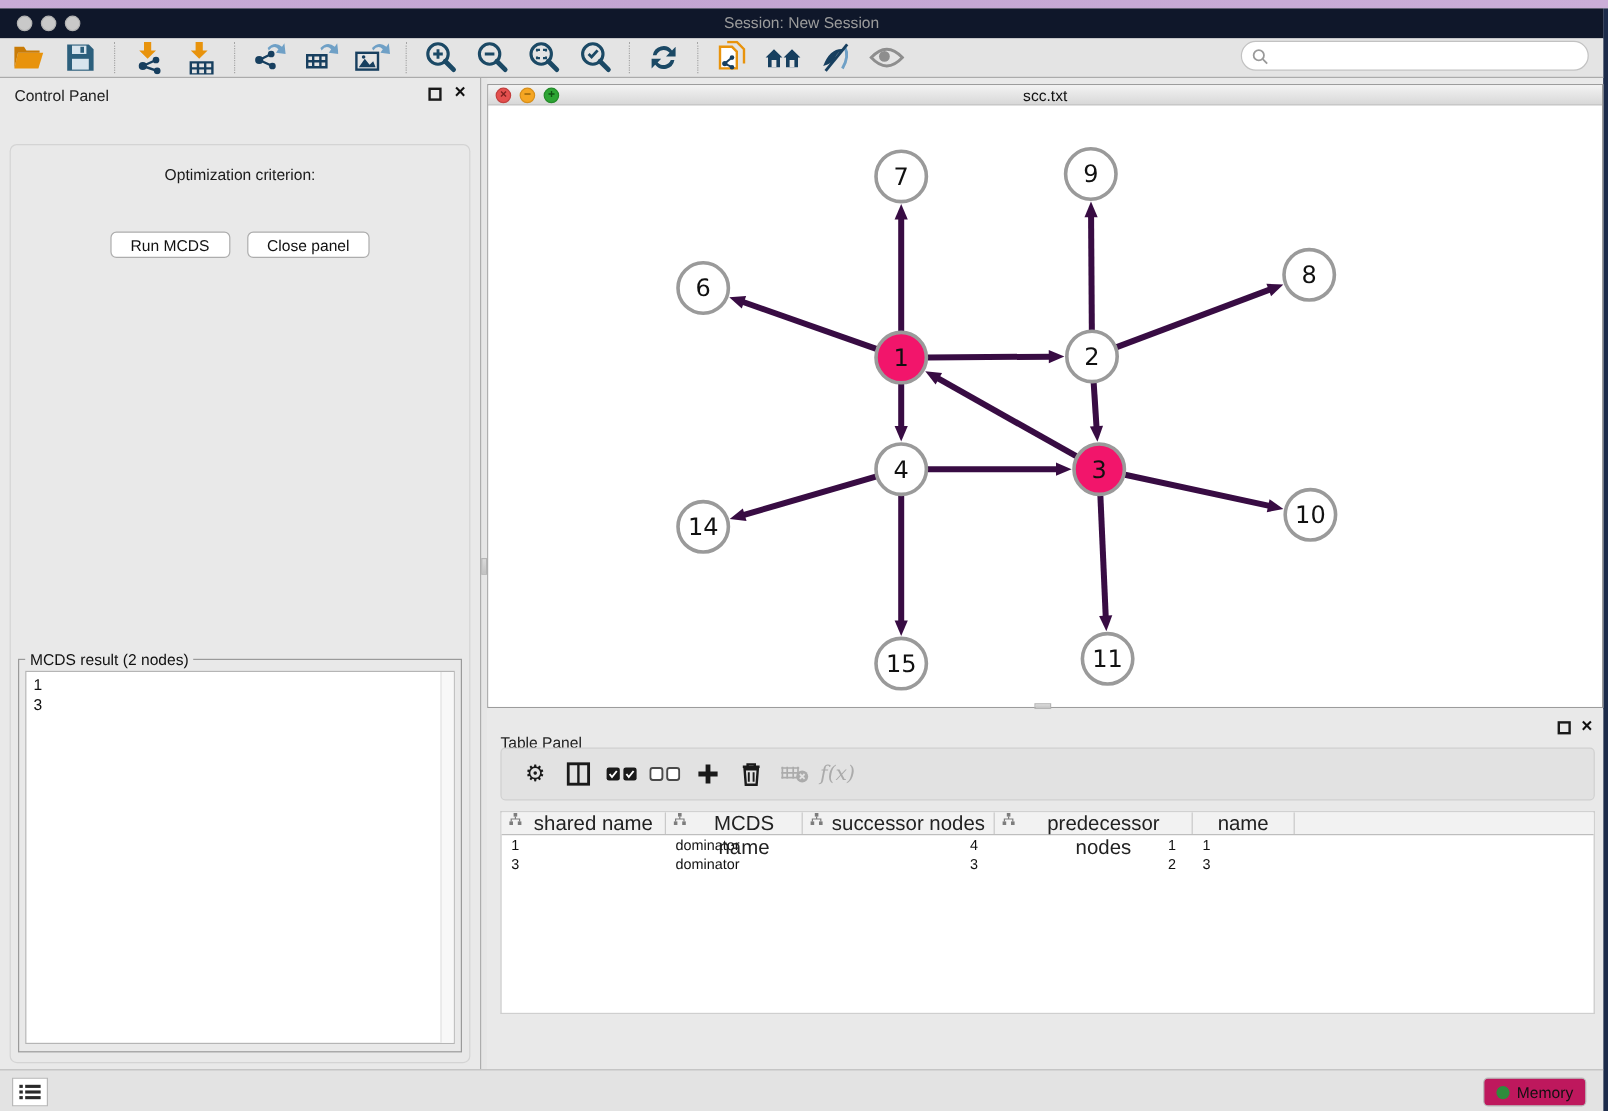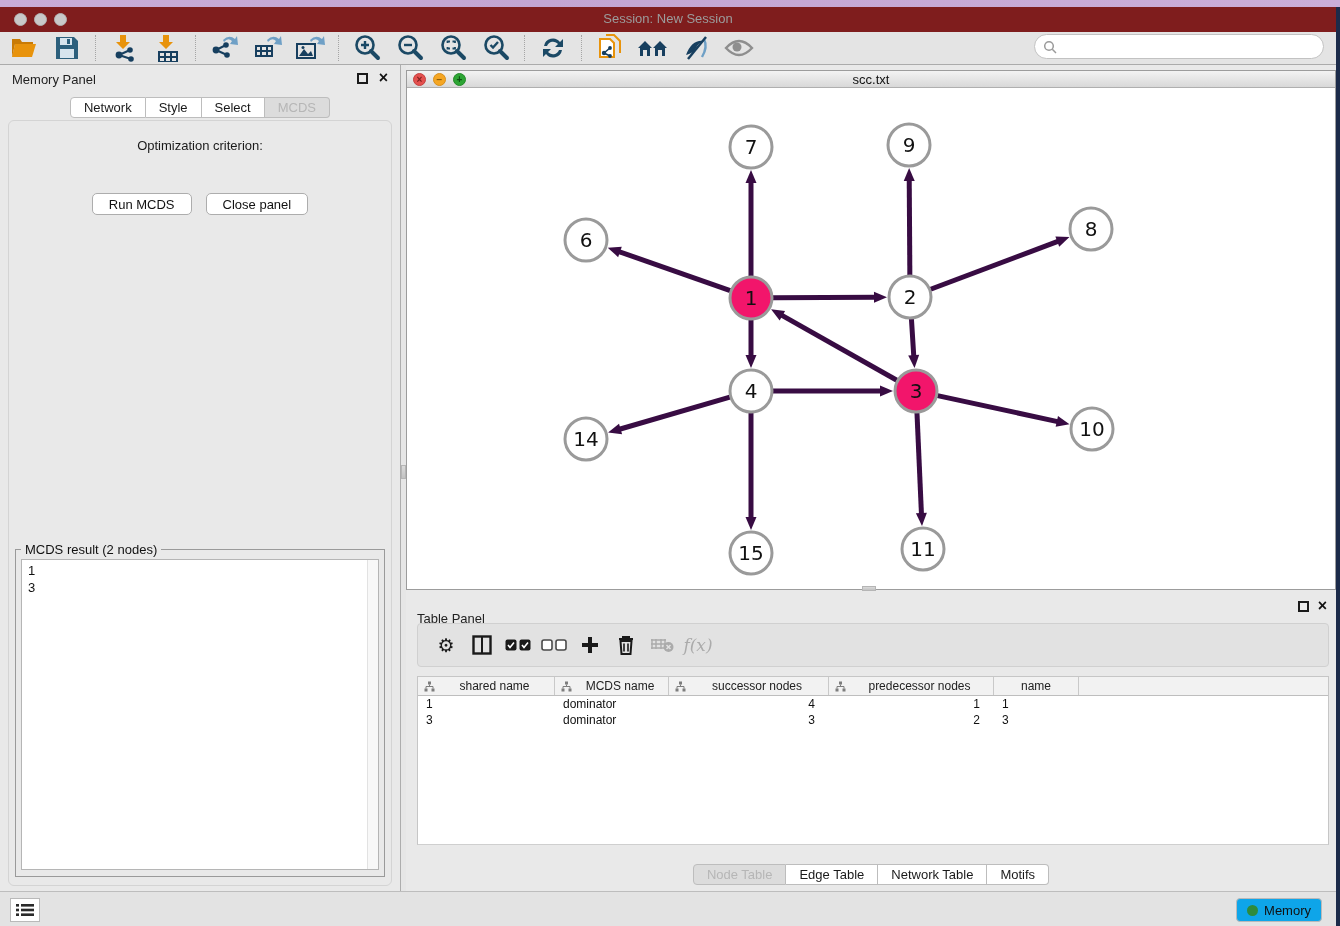--- a/index.html
+++ b/index.html
@@ -4,21 +4,21 @@
 <style>
   * { margin:0; padding:0; box-sizing:border-box; }
   html,body { width:1340px; height:926px; overflow:hidden; font-family:"Liberation Sans",sans-serif; }
   body { position:relative; background:#E9E9E9; }
 
   
   .desktop-top { position:absolute; left:0; top:0; width:1340px; height:7px; background:linear-gradient(90deg,#C9ACD7,#C3A5D2 40%,#CBAED8); }
   .desktop-right { position:absolute; right:0; top:7px; width:4px; height:919px; background:#1C2B4A; }
 
   
-  .titlebar { position:absolute; left:0; top:7px; width:1336px; height:25px; background:#7f1d1d; }
+  .titlebar { position:absolute; left:0; top:7px; width:1336px; height:25px; background:#0f172a; }
   .tl-lights { position:absolute; left:14px; top:6px; display:flex; gap:7px; }
   .tl-light { width:13px; height:13px; border-radius:50%; background:#C9C9C9; border:1px solid #B2B2B2; }
   .win-title { position:absolute; left:0; right:0; top:4px; text-align:center; font-size:13px; color:#9C9C9C; }
 
   
   .toolbar { position:absolute; left:0; top:32px; width:1336px; height:33px; background:#E4E4E4; border-bottom:1px solid #ABABAB; display:flex; align-items:center; padding-left:8px; }
   .tb-btn { width:32px; height:30px; display:flex; align-items:center; justify-content:center; background:transparent; border:none; cursor:default; }
   .tb-btn + .tb-btn { margin-left:11px; }
   .tb-sep { width:1px; height:26px; margin:0 12px; border-left:1px dotted #A5A5A5; }
   .tb-search { position:absolute; right:12px; top:2px; width:290px; height:25px; background:#fff; border:1px solid #C2C2C2; border-radius:13px; display:flex; align-items:center; padding-left:8px; }
@@ -70,33 +70,33 @@
   .tp-head { position:absolute; left:0; top:7px; width:100%; height:20px; }
   .tp-title { position:absolute; left:11px; top:2px; font-size:13px; color:#222;margin-top:11px; }
   .tp-float { right:27px; } .tp-close { right:9px; }
   .tp-toolbar { position:absolute; left:11px; right:7px; top:32px; height:44px; background:#E2E2E2; border:1px solid #D0D0D0; border-radius:4px; display:flex; align-items:center; padding-left:10px; gap:0; }
   .tp-tool { width:36px; height:36px; display:flex; align-items:center; justify-content:center; background:none; border:none; }
   .gear-glyph { font-size:19px; color:#1A1A1A; }
   .fx-glyph { font-family:"DejaVu Serif",serif; font-style:italic; font-size:17px; color:#ABABAB; }
 
   .datatable { position:absolute; left:11px; right:7px; top:85px; height:169px; background:#fff; border:1px solid #C6C6C6; border-bottom:1px solid #CFCFCF; }
   .dt-header { display:flex; height:19px; background:#F2F2F2; border-bottom:1px solid #BEBEBE; }
-  .dt-hcell { display:flex; align-items:center; border-right:1px solid #C9C9C9; font-size:12px; color:#222; position:relative; }
+  .dt-hcell { display:flex; border-right:1px solid #C9C9C9; font-size:17px; color:#222; position:relative; }
   .dt-hcell .hlabel { flex:1; text-align:center; padding:0 4px; }
   .dt-row { display:flex; height:16px; }
   .dt-cell { font-size:12px; color:#111; line-height:16px; white-space:nowrap; overflow:hidden; }
   .al-left { text-align:left; padding-left:8px; }
   .al-right { text-align:right; padding-right:14px; }
 
   .tp-tabs { position:absolute; left:0; right:0; top:273px; display:flex; justify-content:center; }
 
   
   .statusbar { position:absolute; left:0; top:891px; width:1336px; height:35px; background:#E3E3E3; border-top:1px solid #BDBDBD; }
   .list-btn { position:absolute; left:10px; top:6px; width:30px; height:24px; background:#fff; border:1px solid #B9B9B9; display:flex; align-items:center; justify-content:center; }
-  .memory-btn { position:absolute; right:14px; top:6px; height:24px; background:#0ea5e9; border:1px solid #B9B9B9; border-radius:4px; display:flex; align-items:center; gap:6px; padding:0 10px; font-size:13px; color:#111; }
+  .memory-btn { position:absolute; right:14px; top:6px; height:24px; background:#be185d; border:1px solid #B9B9B9; border-radius:4px; display:flex; align-items:center; gap:6px; padding:0 10px; font-size:13px; color:#111; }
   .mem-dot { width:11px; height:11px; border-radius:50%; background:#2E8B3C; }
 
   svg { display:block; }
 </style>
 </head>
 <body>
 
 <div class="desktop-top"></div>
 <div class="desktop-right"></div>
 
@@ -240,31 +240,23 @@
     <svg width="14" height="14" viewBox="0 0 14 14">
         <circle cx="6" cy="6" r="4.3" fill="none" stroke="#9A9A9A" stroke-width="1.5"></circle>
         <path d="M9.3 9.3 L13 13" stroke="#9A9A9A" stroke-width="1.5"></path>
       </svg>
     <input type="text" placeholder="" style="">
   </div>
 </div>
 
 <div class="cpanel">
   <div class="panel-head">
-    <span class="panel-title">Memory Panel</span>
+    <span class="panel-title">Control Panel</span>
     <button class="float-btn cp-float"></button>
     <button class="close-btn cp-close">×</button>
-  </div>
-  <div class="cp-tabs">
-    <div class="seg" id="cp-tab-seg">
-        <button>Network</button>
-        <button>Style</button>
-        <button>Select</button>
-        <button class="active">MCDS</button>
-      </div>
   </div>
   <div class="cp-body">
     <div class="opt-label">Optimization criterion:</div>
     <div class="cp-buttons">
       <button>Run MCDS</button>
       <button>Close panel</button>
     </div>
     <div class="groupbox">
       <span class="groupbox-label">MCDS result (2 nodes)</span>
       <div class="result-area">
@@ -479,28 +471,20 @@
         </div>
         <div class="dt-row">
           <div class="dt-cell al-left" style="width: 137px;">3</div>
           <div class="dt-cell al-left" style="width: 114px;">dominator</div>
           <div class="dt-cell al-right" style="width: 160px;">3</div>
           <div class="dt-cell al-right" style="width: 165px;">2</div>
           <div class="dt-cell al-left" style="width: 85px;">3</div>
         </div>
       </div>
   </div>
-  <div class="tp-tabs">
-    <div class="seg" id="tp-tab-seg">
-        <button class="active">Node Table</button>
-        <button>Edge Table</button>
-        <button>Network Table</button>
-        <button>Motifs</button>
-      </div>
-  </div>
 </div>
 
 <div class="statusbar">
   <button class="list-btn">
     <svg width="18" height="14" viewBox="0 0 18 14">
         <g fill="#2A2A2A">
           <rect x="0" y="1" width="3" height="2.6"></rect>
           <rect x="5" y="1" width="13" height="2.6"></rect>
           <rect x="0" y="5.7" width="3" height="2.6"></rect>
           <rect x="5" y="5.7" width="13" height="2.6"></rect>

